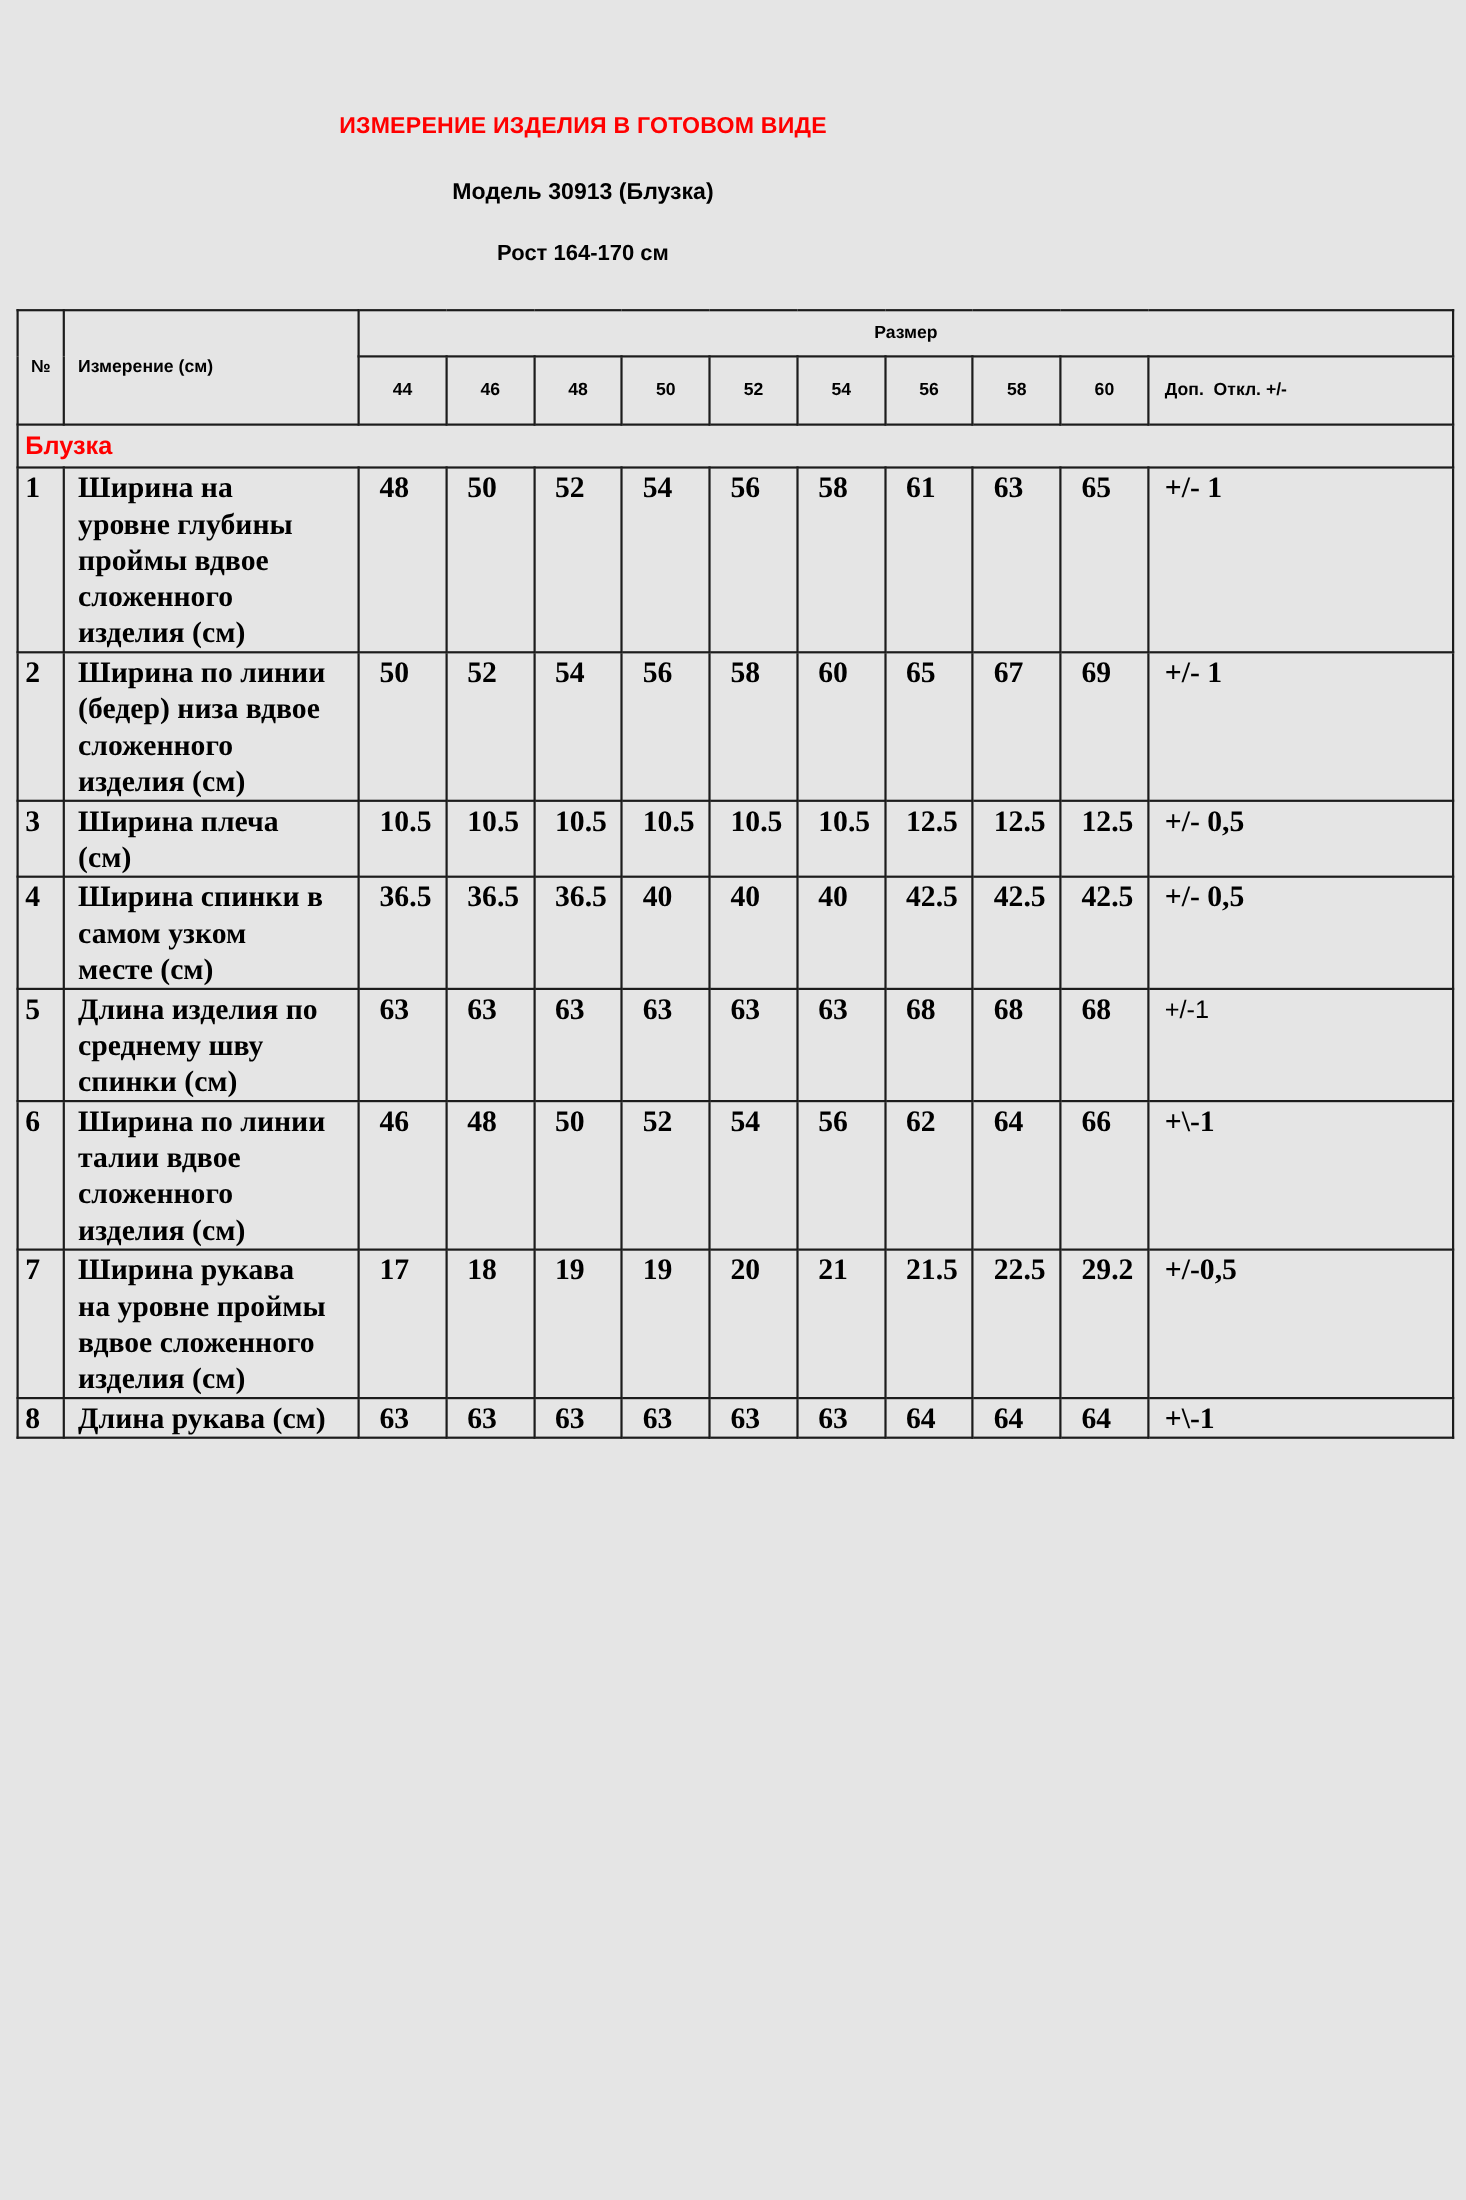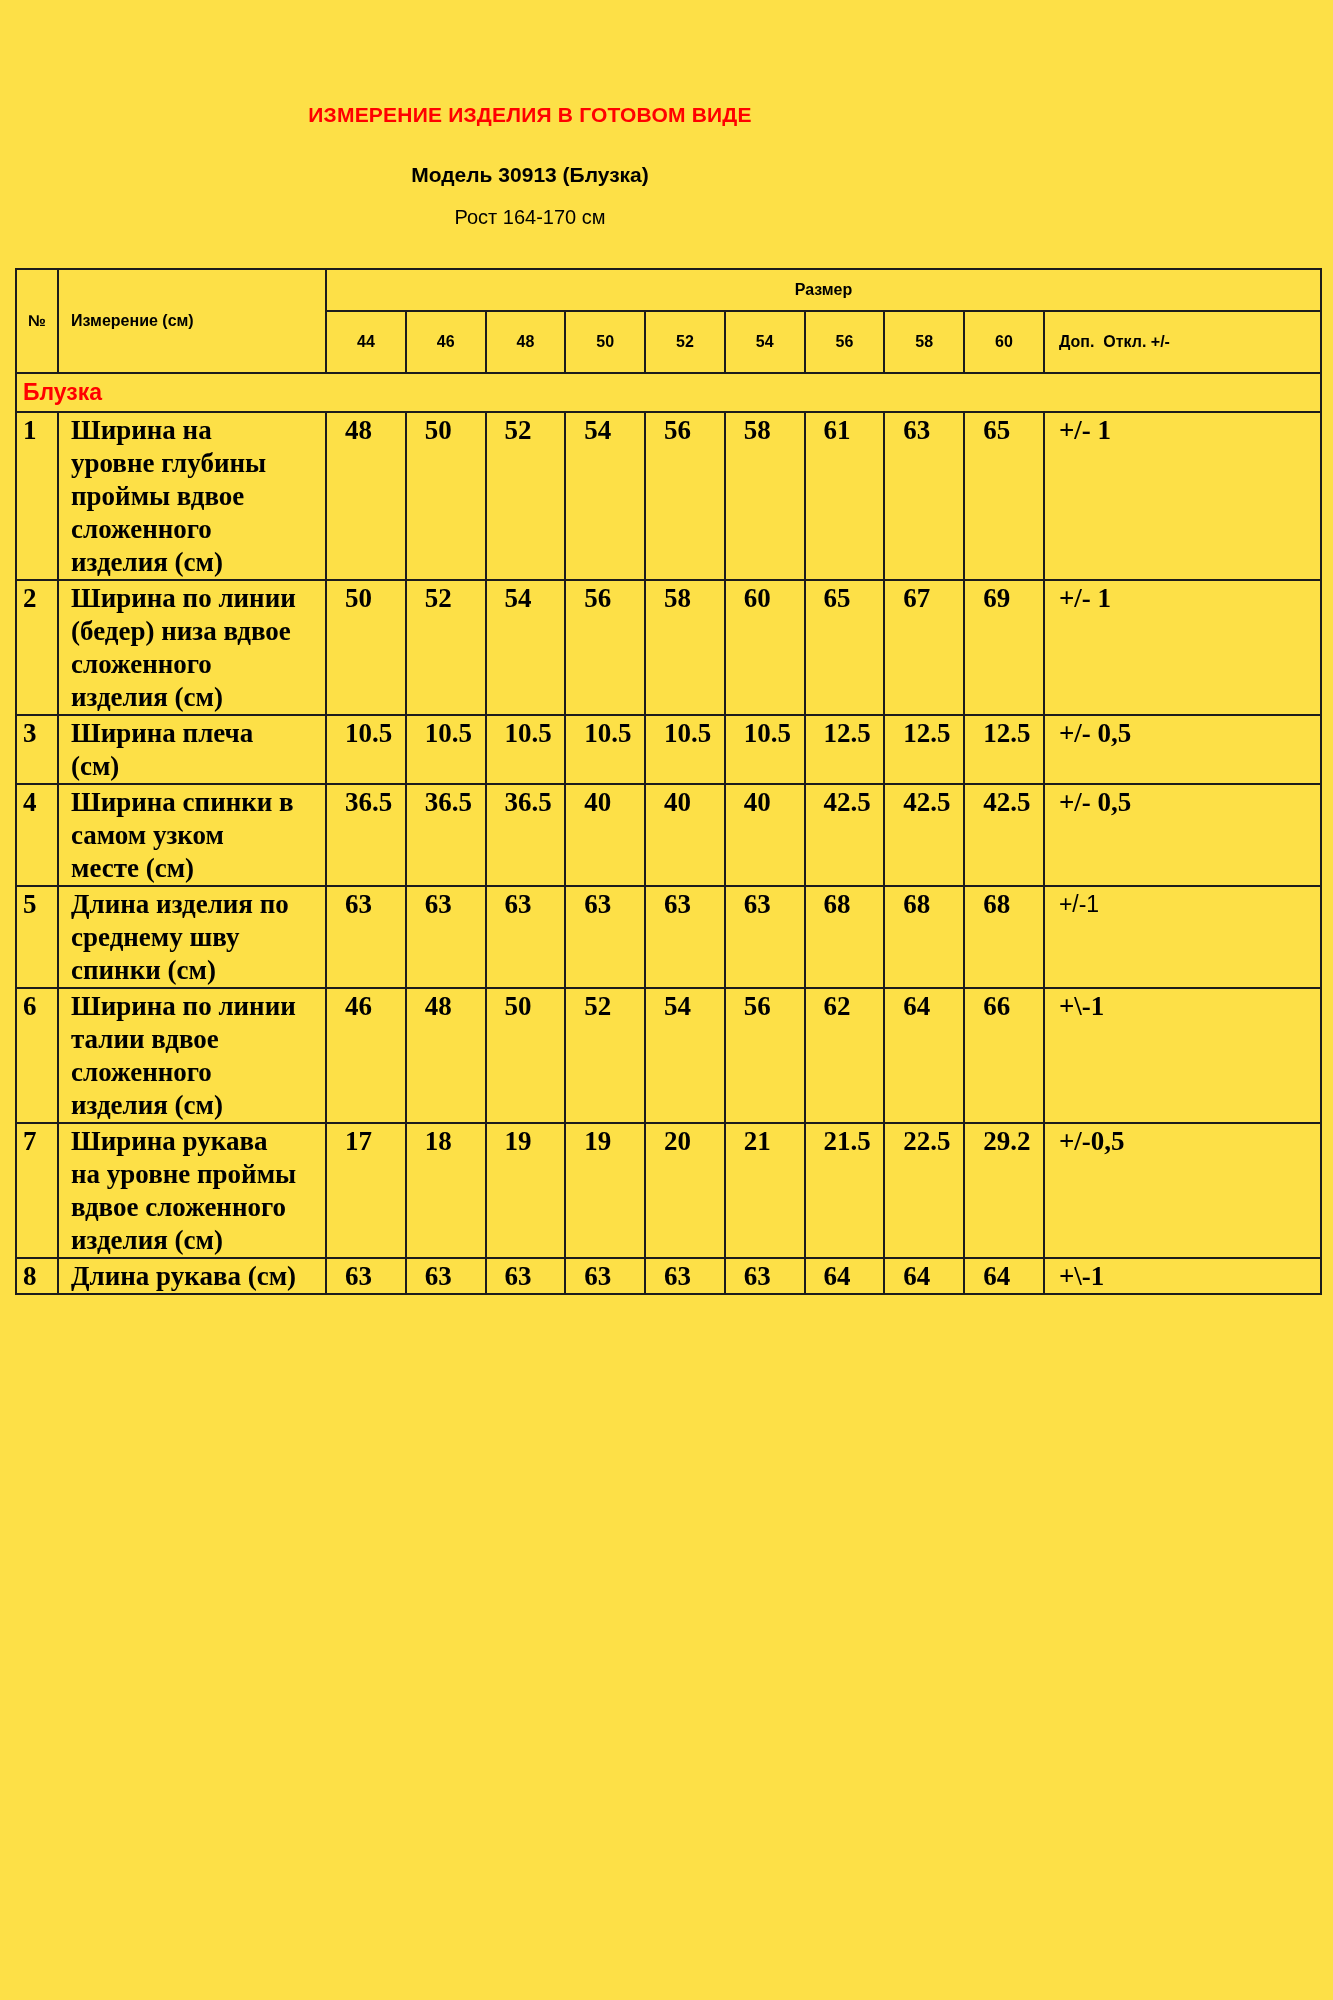--- a/index.html
+++ b/index.html
@@ -1,21 +1,21 @@
 <!DOCTYPE html>
 <html style="--accent: #ff0000;"><head>
 <meta charset="utf-8">
 <style>
   html,body{margin:0;padding:0;background:#ffffff;}
-  .page{position:relative;width:1333px;height:2000px;background:#fde047;overflow:hidden;
+  .page{position:relative;width:1333px;height:2000px;background:#e5e5e5;overflow:hidden;
         font-family:"Liberation Sans",sans-serif;color:#000;}
   .headings{width:1060px;padding-top:103px;text-align:center;}
   .title{font-size:21px;font-weight:bold;color:var(--accent,#ff0000);letter-spacing:.2px;}
   .subtitle{font-size:21px;font-weight:bold;margin-top:36px;}
-  .height-note{font-size:20px;font-weight:normal;margin-top:19px;}
+  .height-note{font-size:20px;font-weight:bold;margin-top:32px;}
 
   table.size-table{border-collapse:collapse;table-layout:fixed;width:1305px;
                    margin:39px 0 0 15px;}
   .size-table th,.size-table td{border:2px solid #1c1c1c;padding:0;overflow:hidden;}
 
   thead th{font-family:"Liberation Sans",sans-serif;font-weight:bold;font-size:16px;
            vertical-align:middle;text-align:center;}
   tr.head-top{height:42px;}
   tr.head-sizes{height:62px;}
   th.meas-h{text-align:left;padding-left:12px;}

